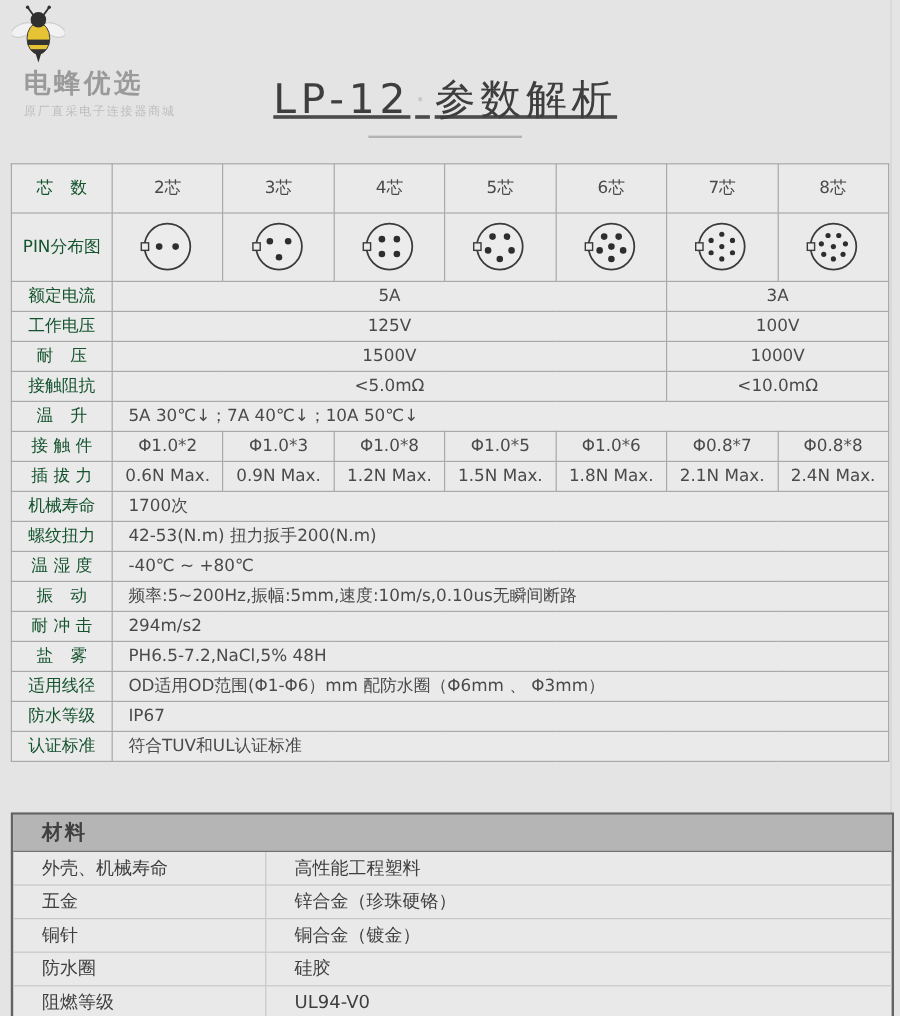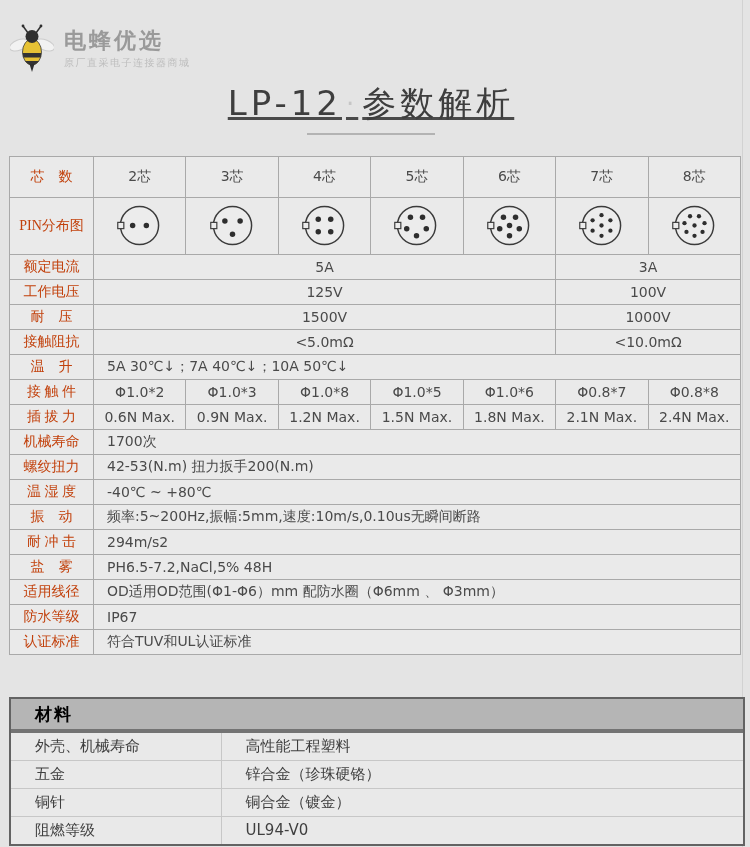--- a/index.html
+++ b/index.html
@@ -6,21 +6,21 @@
   body{
     margin:0; width:750px; height:847px; overflow:hidden;
     background:#e4e4e4;
     font-family:"DejaVu Sans","Liberation Sans",sans-serif;
     color:#4a4a4a;
     -webkit-font-smoothing:antialiased;
   }
   .page{position:relative; width:742px; height:847px; border-right:1px solid #d2d2d2; background:#e4e4e4;}
 
   
-  .site-header{display:flex; align-items:flex-start; padding:23px 0 0 10px; height:52px;}
+  .site-header{display:flex; align-items:flex-start; padding:3px 0 0 10px; height:52px;flex-direction:column;}
   .bee{flex:0 0 auto;}
   .brand-text{margin-left:10px; padding-top:6px;}
   .brand-name{font-size:22px; font-weight:bold; color:#9a9a9a; letter-spacing:3px; line-height:1.1;}
   .brand-tagline{font-size:10px; color:#bdbdbd; letter-spacing:1.5px; margin-top:3px;}
 
   
   .title-wrap{text-align:center; margin-top:8px;text-decoration:underline;}
   .page-title{margin:0; font-size:34px; font-weight:normal; color:#3e3e3e; letter-spacing:4px; line-height:1.2;}
   .title-dot{color:#c6c6c6; font-size:26px; margin:0 4px; vertical-align:2px;}
   .title-underline{width:128px; height:2px; background:#b3b3b3; margin:9px auto 0;}
@@ -28,34 +28,34 @@
   
   table.spec{
     margin:21px 0 0 9px; width:732px;
     border-collapse:collapse; table-layout:fixed;
     background:#eaeaea; font-size:14px;
   }
   table.spec td{
     border:1px solid #a9a9a9; text-align:center; padding:1px 2px;
     color:#4a4a4a; overflow:hidden; white-space:nowrap;
   }
-  table.spec td.lbl{color:#c2410c;font-family:Liberation Serif, serif;}
+  table.spec td.lbl{color:#14532d;}
   table.spec td.val-left{text-align:left; padding-left:13px;}
   tr.h-head{height:41px;}
   tr.h-pin{height:57px;}
   tr.h-std{height:25px;}
   .pin-cell svg{display:block; margin:2px auto;}
 
   
   .materials{margin:42px 0 0 9px; width:732px; border:2px solid #636363; background:#e9e9e9;}
   .materials-header{
     height:30px; line-height:30px; background:#b5b5b5;
-    color:#000000; font-weight:bold; font-size:17px;
+    color:#404040; font-weight:bold; font-size:17px;
     padding-left:24px; letter-spacing:2px;
-    border-bottom:4px solid #737373;
+    border-bottom:1px solid #737373;
   }
   table.mat{width:100%; border-collapse:collapse; table-layout:fixed; font-size:15px;}
   table.mat td{
     height:27px; border-bottom:1px solid #c7c7c7;
     padding:0 0 0 24px; color:#3f3f3f; white-space:nowrap; overflow:hidden;
     text-align:left;
   }
   table.mat tr:last-child td{border-bottom:none;}
   table.mat td.mat-lbl{border-right:1px solid #c7c7c7;}
 </style>
@@ -294,20 +294,24 @@
       </tr>
       <tr>
         <td class="mat-lbl">五金</td>
         <td>锌合金（珍珠硬铬）</td>
       </tr>
       <tr>
         <td class="mat-lbl">铜针</td>
         <td>铜合金（镀金）</td>
       </tr>
       <tr>
+        <td class="mat-lbl">防水圈</td>
+        <td>硅胶</td>
+      </tr>
+      <tr>
         <td class="mat-lbl">阻燃等级</td>
         <td>UL94-V0</td>
       </tr>
     </tbody>
       </table>
   </section>
 
 </div>
 
 </body></html>

